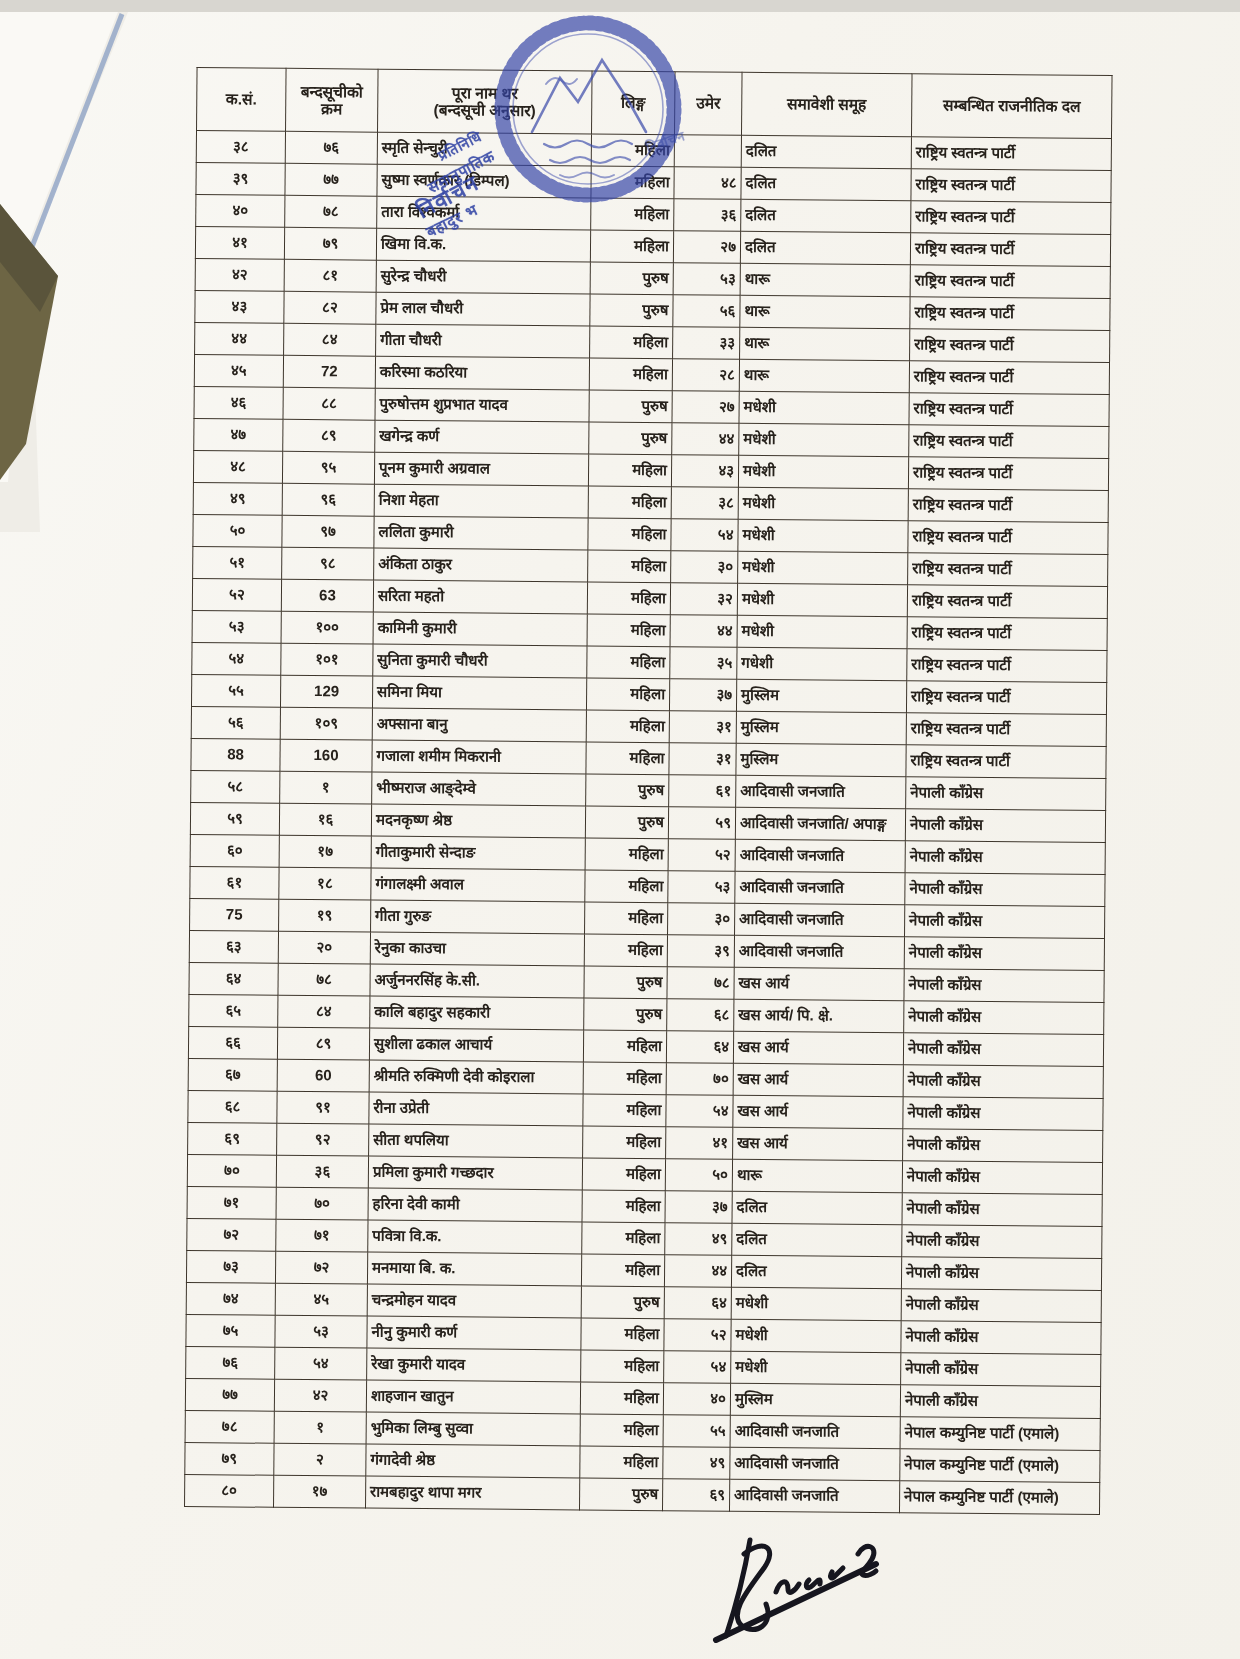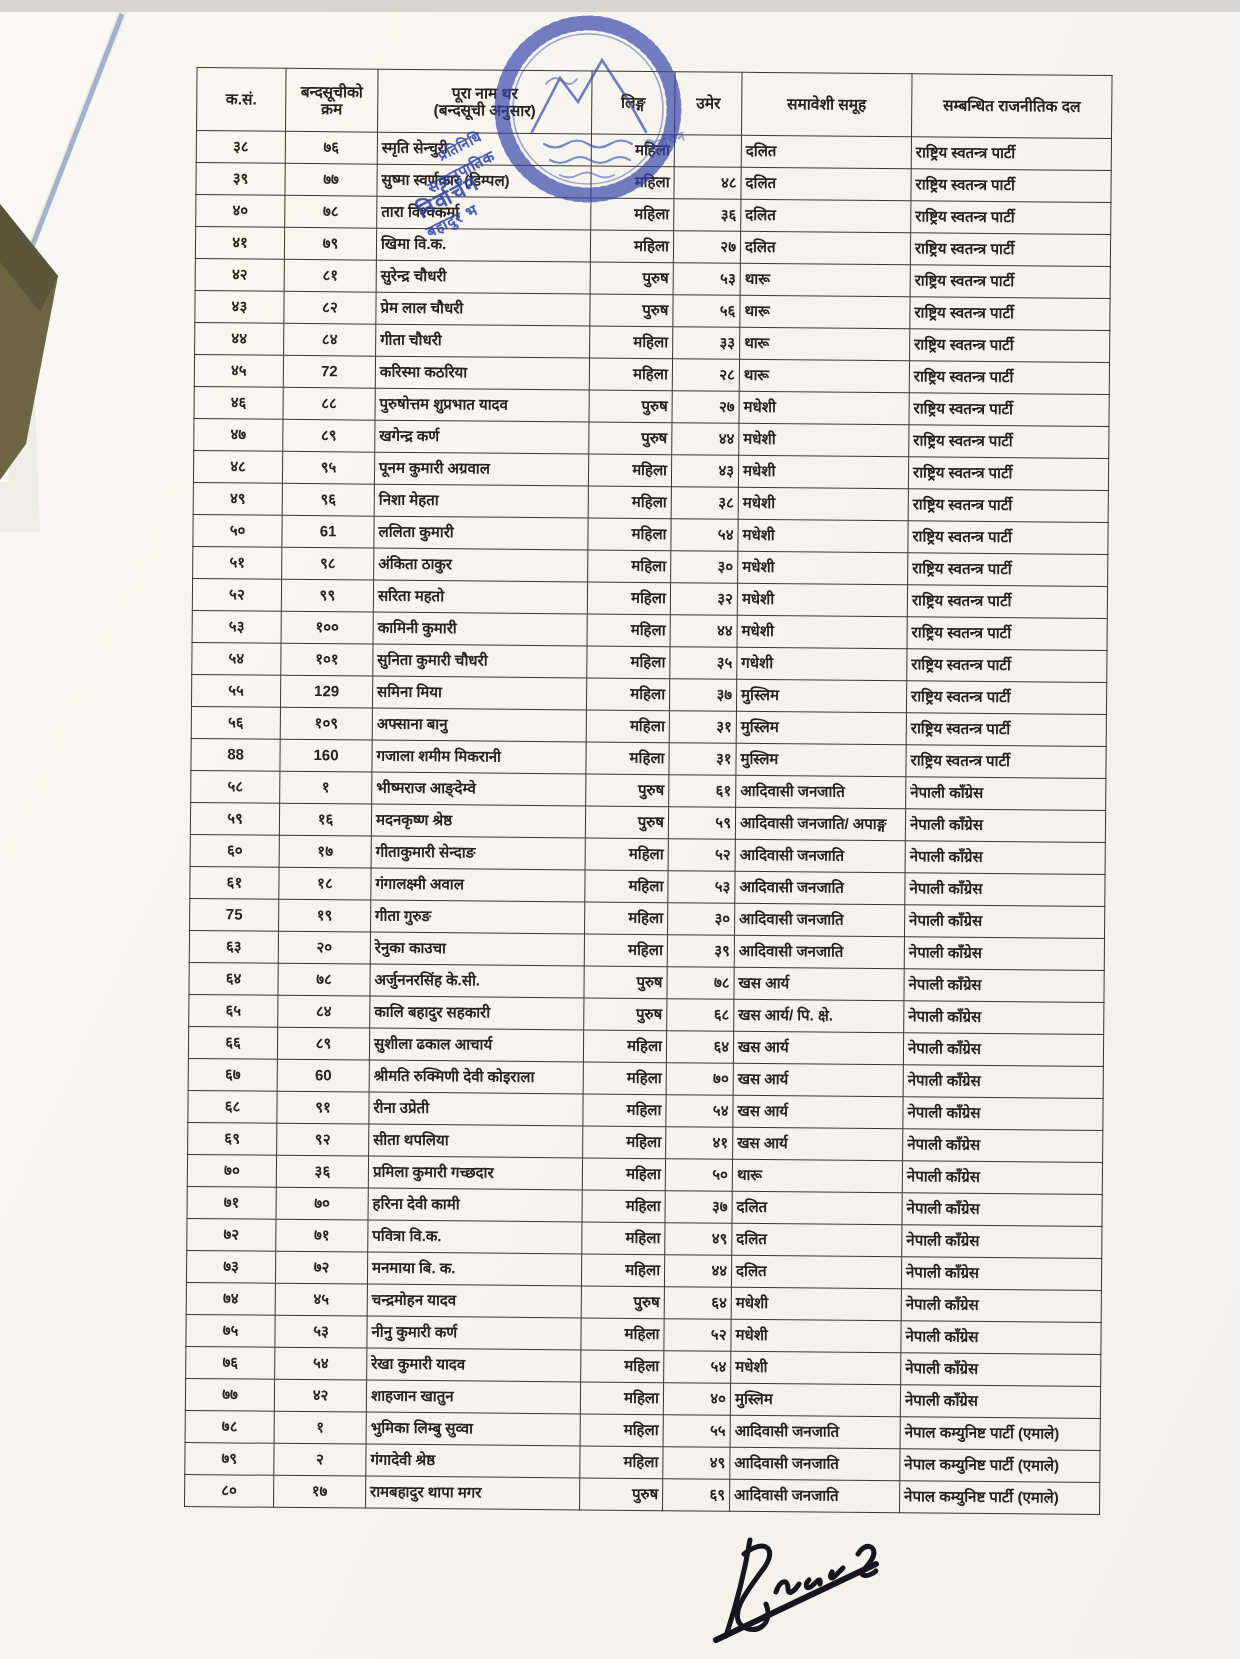--- a/index.html
+++ b/index.html
@@ -210,39 +210,39 @@
             <td class="c0">४९</td>
             <td class="c1">९६</td>
             <td class="c2">निशा मेहता</td>
             <td class="c3">महिला</td>
             <td class="c4">३८</td>
             <td class="c5">मधेशी</td>
             <td class="c6">राष्ट्रिय स्वतन्त्र पार्टी</td>
           </tr>
           <tr>
             <td class="c0">५०</td>
-            <td class="c1">61</td>
+            <td class="c1">९७</td>
             <td class="c2">ललिता कुमारी</td>
             <td class="c3">महिला</td>
             <td class="c4">५४</td>
             <td class="c5">मधेशी</td>
             <td class="c6">राष्ट्रिय स्वतन्त्र पार्टी</td>
           </tr>
           <tr>
             <td class="c0">५१</td>
             <td class="c1">९८</td>
             <td class="c2">अंकिता ठाकुर</td>
             <td class="c3">महिला</td>
             <td class="c4">३०</td>
             <td class="c5">मधेशी</td>
             <td class="c6">राष्ट्रिय स्वतन्त्र पार्टी</td>
           </tr>
           <tr>
             <td class="c0">५२</td>
-            <td class="c1">९९</td>
+            <td class="c1">63</td>
             <td class="c2">सरिता महतो</td>
             <td class="c3">महिला</td>
             <td class="c4">३२</td>
             <td class="c5">मधेशी</td>
             <td class="c6">राष्ट्रिय स्वतन्त्र पार्टी</td>
           </tr>
           <tr>
             <td class="c0">५३</td>
             <td class="c1">१००</td>
             <td class="c2">कामिनी कुमारी</td>

